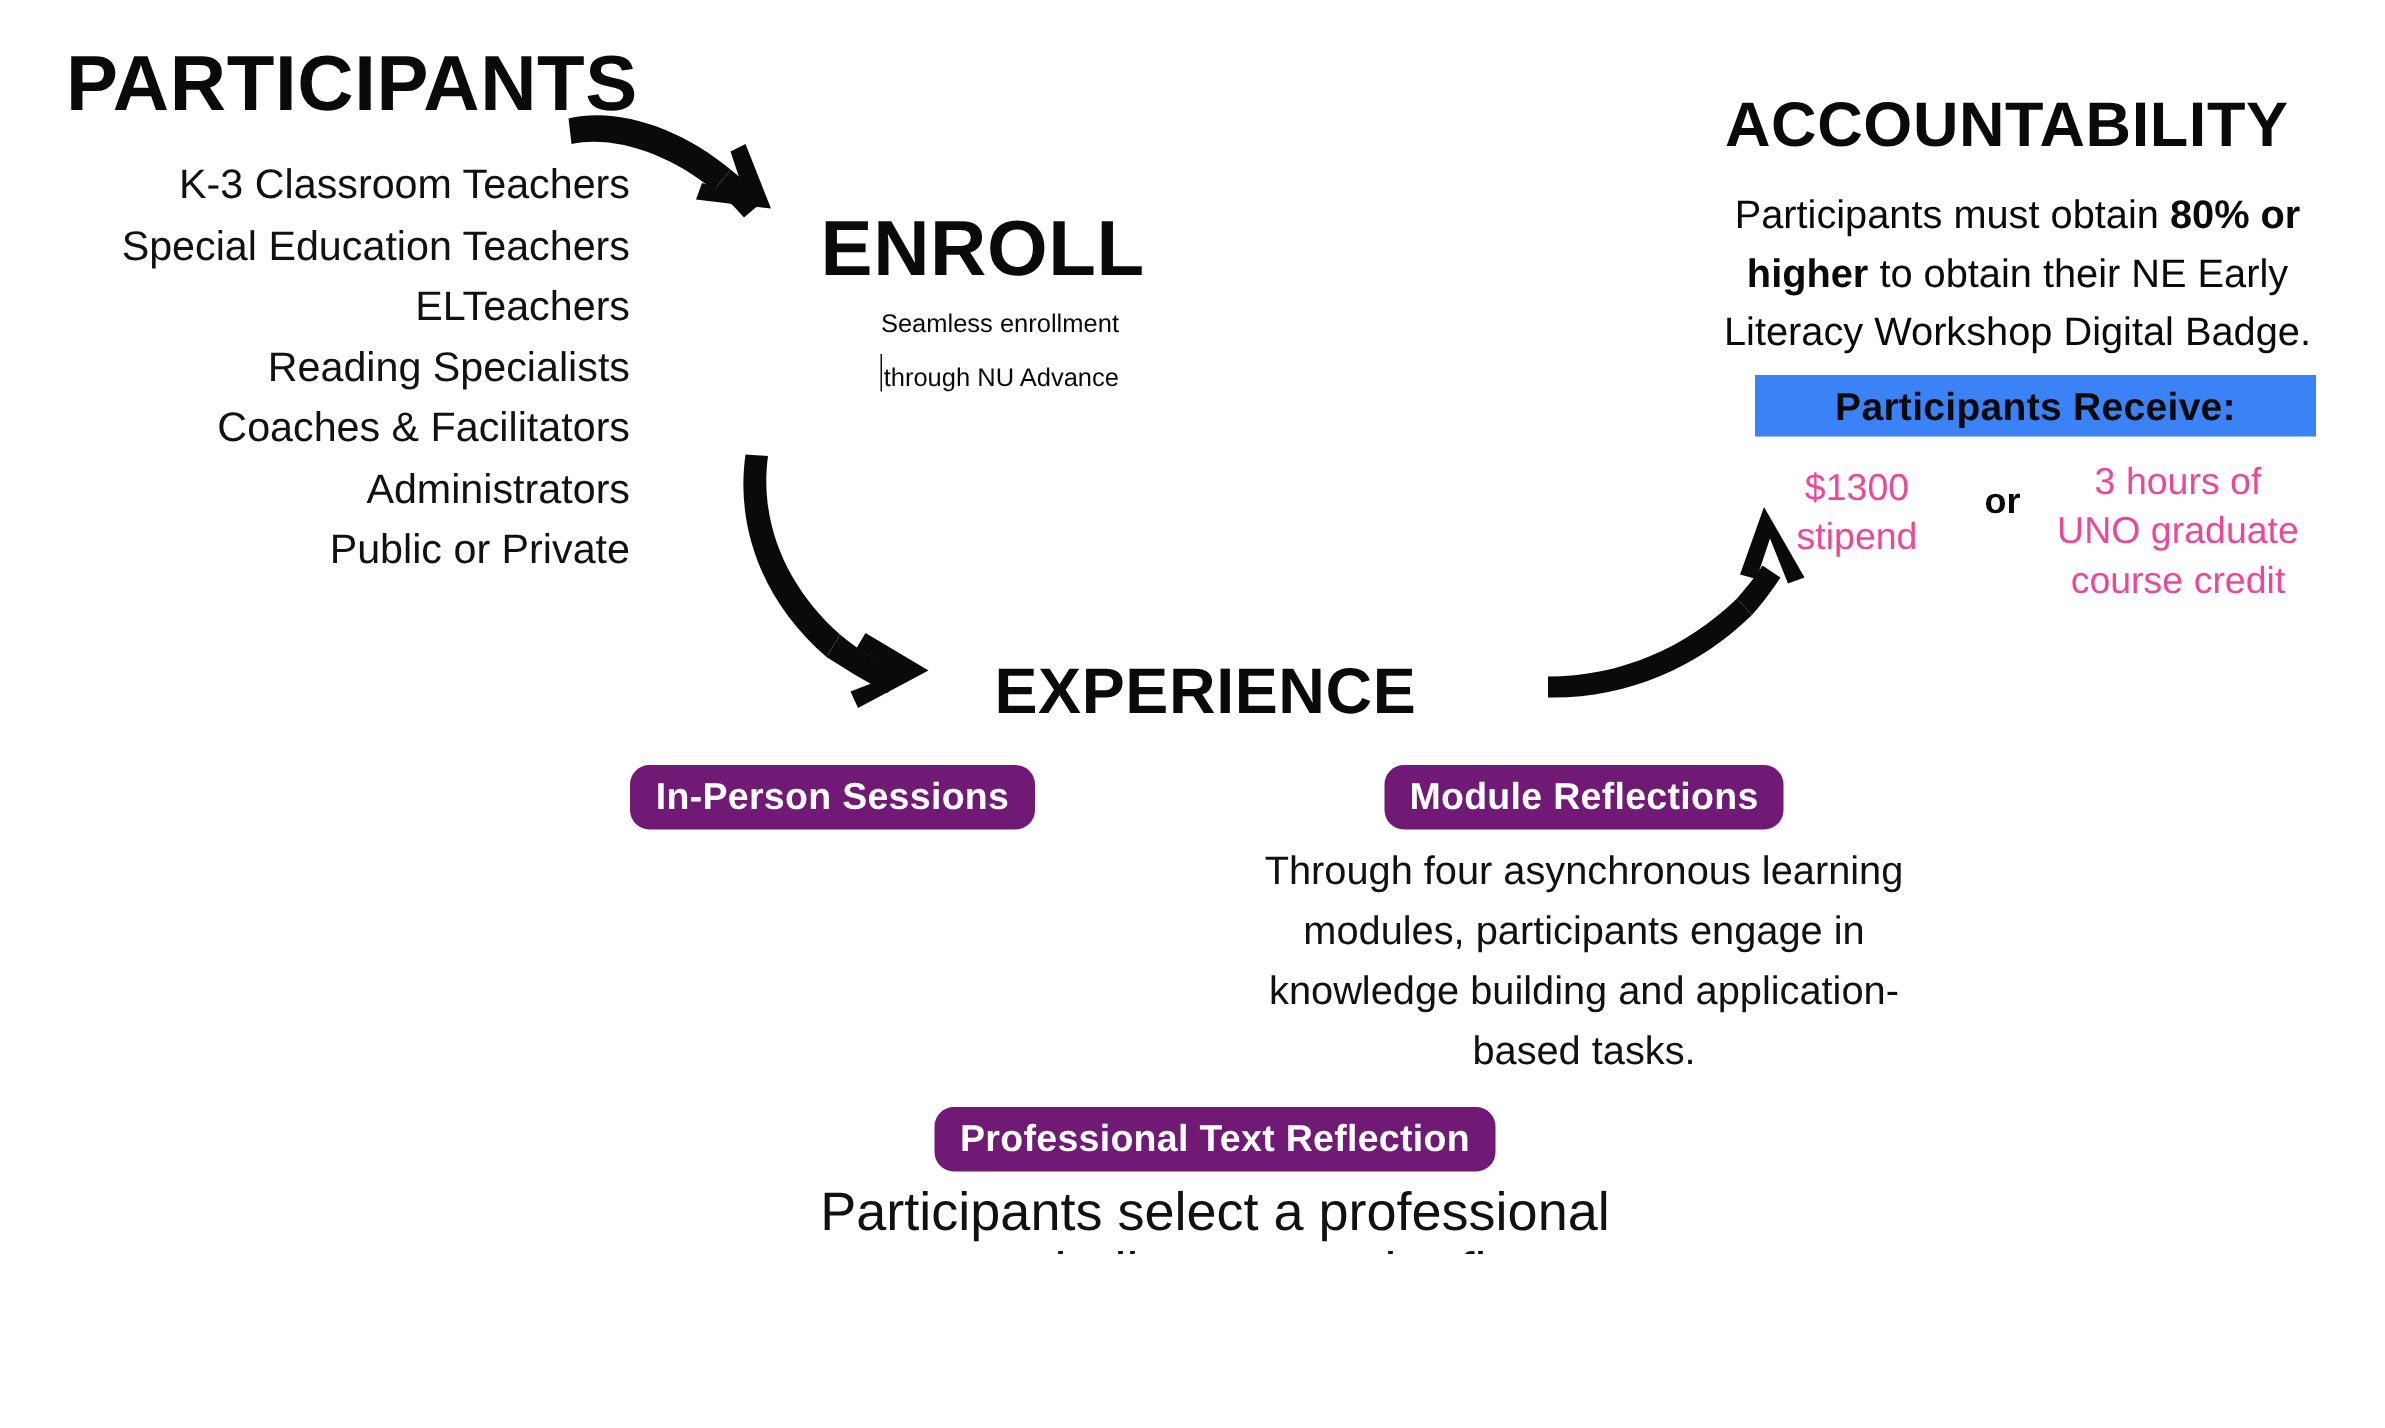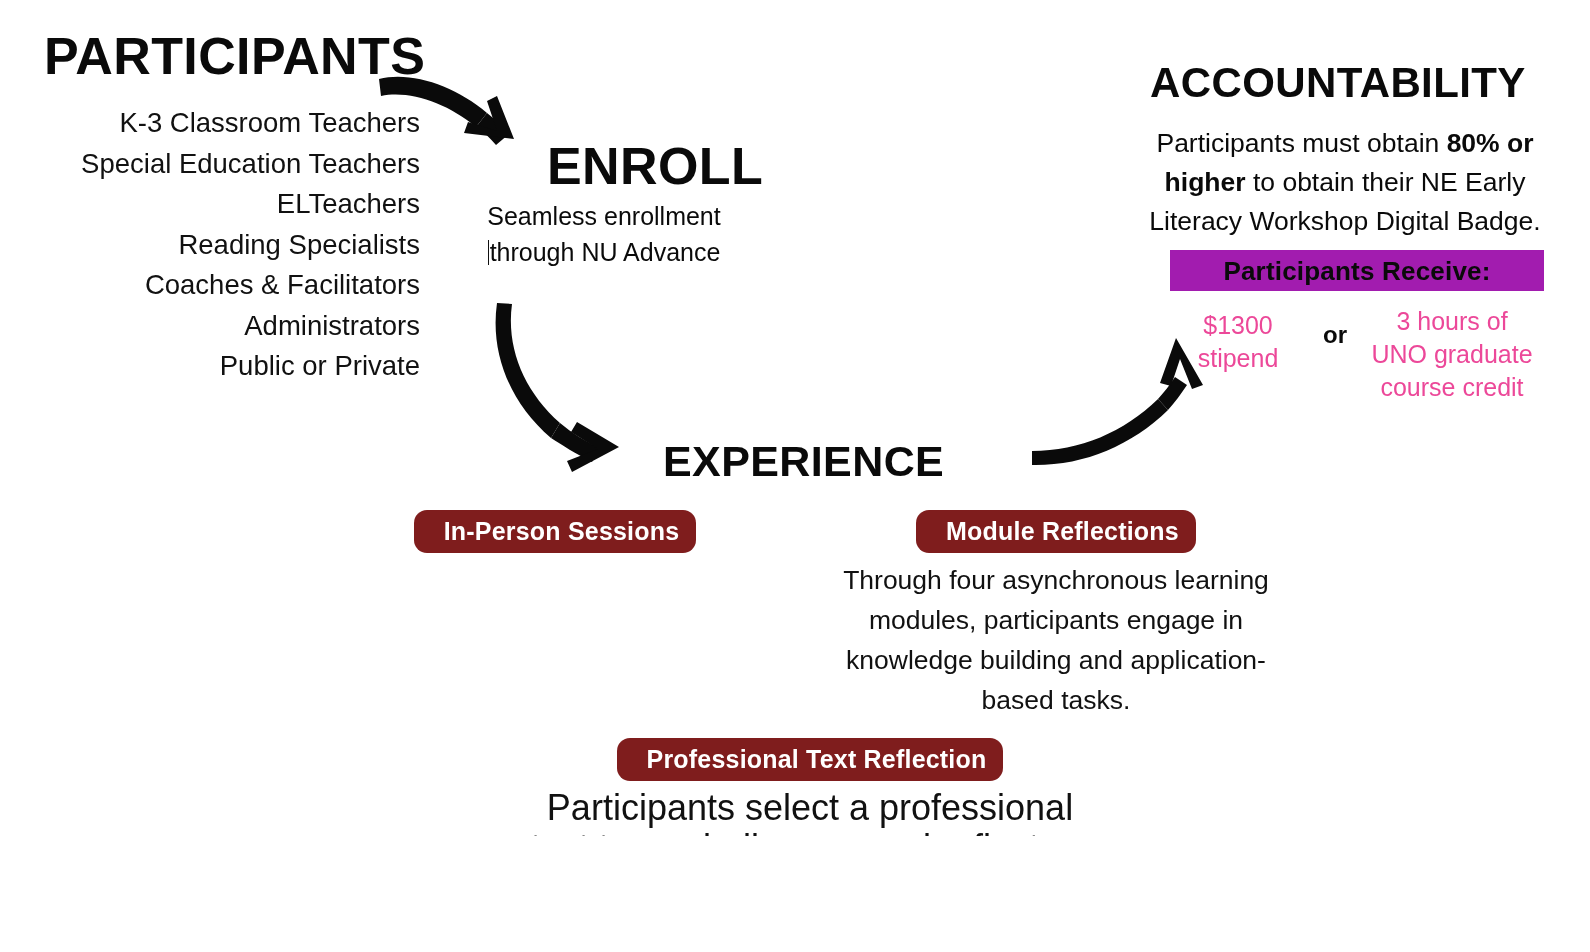--- a/index.html
+++ b/index.html
@@ -61,23 +61,23 @@
     width: 420px;
     text-align: center;
     font-size: 27.5px;
     line-height: 40.5px;
   }
   #participants-list div { white-space: nowrap; text-align: right; }
 
   #enroll-body {
     left: 462px; top: 198px;
     width: 284px;
-    font-size: 25px;
+    font-size: 17px;
     line-height: 36px;
-    text-align: center;
+    text-align: right;
   }
   .caret {
     display: inline-block;
     width: 1px;
     height: 25px;
     background: #111;
     vertical-align: -4px;
     margin-right: 1px;
   }
 
@@ -87,21 +87,21 @@
     font-size: 26.5px;
     line-height: 39px;
     text-align: center;
   }
   #accountability-body b { font-weight: 700; }
 
   
   #receive-band {
     left: 1170px; top: 250px;
     width: 374px; height: 41px;
-    background: #a21caf;
+    background: #3b82f6;
   }
   #receive-band-label {
     position: absolute;
     left: 0; right: 0; top: 6px;
     text-align: center;
     font-size: 26px;
     font-weight: 700;
     color: #0a0a0a;
     letter-spacing: 0.2px;
   }
@@ -125,28 +125,28 @@
     font-size: 24px;
     font-weight: 700;
     text-align: center;
     padding-top: 16px;
     color: #0a0a0a;
   }
   #receive-credit { width: 176px; }
 
   
   .pill {
-    background: #7f1d1d;
+    background: #701a75;
     color: #ffffff;
     border-radius: 13px;
     font-size: 25px;
     font-weight: 700;
     letter-spacing: 0.2px;
     display: inline-block;
-    padding: 8px 17px 9px 30px;
+    padding: 8px 17px 9px 17px;
     line-height: 26px;
     white-space: nowrap;
   }
 
   #col-inperson { left: 366px; top: 510px; width: 378px; text-align: center; }
   #col-module   { left: 830px; top: 510px; width: 452px; text-align: center; }
   #col-proftext { left: 520px; top: 738px; width: 580px; text-align: center; }
 
   .col-copy {
     margin-top: 7px;

